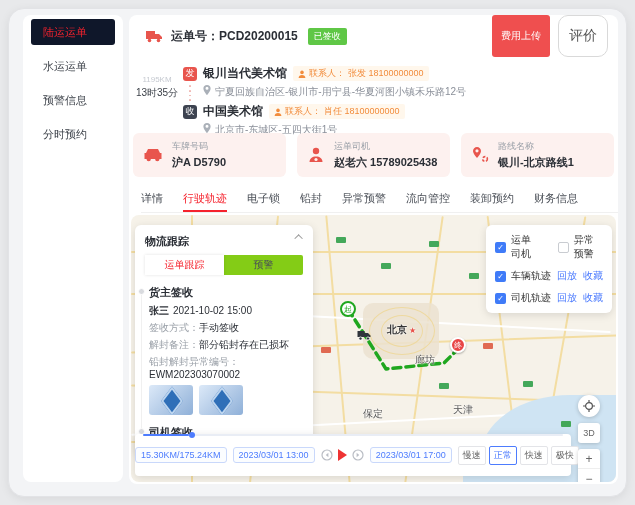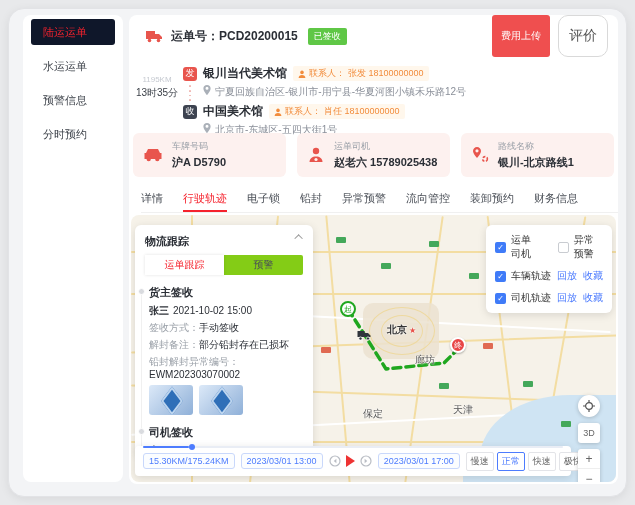--- a/index.html
+++ b/index.html
@@ -81,21 +81,21 @@
   .tl:before{content:"";position:absolute;left:-8px;top:8px;bottom:0;width:1px;background:#f0f0f0}
   .tl-dot{position:absolute;left:-11px;top:3px;width:7px;height:7px;border-radius:50%;background:#d9dbdf;border:1px solid #fff}
   .tl-title{font-size:11px;font-weight:bold;color:#2b2f36;margin-bottom:4px}
   .tl-line{color:#2b2f36;margin-bottom:3px}
   .tl-line b{margin-right:4px}
   .tl-line .lb{color:#9aa0a8}
   .thumbs{display:flex;gap:6px;margin:5px 0 10px}
   .thumb{width:44px;height:30px;border-radius:3px;background:linear-gradient(135deg,#dce9f8,#8fb0d8);position:relative;overflow:hidden;cursor:pointer}
   .thumb:after{content:"";position:absolute;left:14px;top:7px;width:14px;height:14px;background:#2f6fb8;transform:rotate(45deg) skew(8deg,8deg);border:2px solid #bcd4ee}
   
-  .bar{position:absolute;left:4px;bottom:6px;width:436px;height:30px;background:#fff;border-radius:4px;box-shadow:0 2px 8px rgba(0,0,0,.12);z-index:6;display:flex;align-items:center;padding:0 8px;gap:6px}
+  .bar{position:absolute;left:4px;bottom:6px;width:436px;height:42px;background:#fff;border-radius:4px;box-shadow:0 2px 8px rgba(0,0,0,.12);z-index:6;display:flex;align-items:center;padding:0 0;gap:6px}
   .track{position:absolute;left:8px;right:8px;top:0;height:2px;background:#e9edf5;border-radius:1px}
   .track .fill{position:absolute;left:0;top:0;height:2px;background:#4d7cfe;border-radius:1px}
   .track .knob{position:absolute;top:-2px;width:6px;height:6px;border-radius:50%;background:#4d7cfe;cursor:pointer}
   .pbox{border:1px solid #c9d8fb;color:#4d7cfe;font-size:9px;padding:2px 5px;border-radius:3px;background:#fbfdff;white-space:nowrap;cursor:pointer}
   .pctrl{display:flex;align-items:center;gap:5px;margin:0 auto}
   .play{width:0;height:0;border-left:9px solid #e33; border-top:6px solid transparent;border-bottom:6px solid transparent;cursor:pointer}
   .speeds{display:flex;gap:3px}
   .spd{border:1px solid #e3e4e8;color:#666;font-size:9px;padding:2px 4px;border-radius:2px;background:#fff;white-space:nowrap;cursor:pointer}
   .spd.on{border-color:#4d7cfe;color:#4d7cfe}
   

